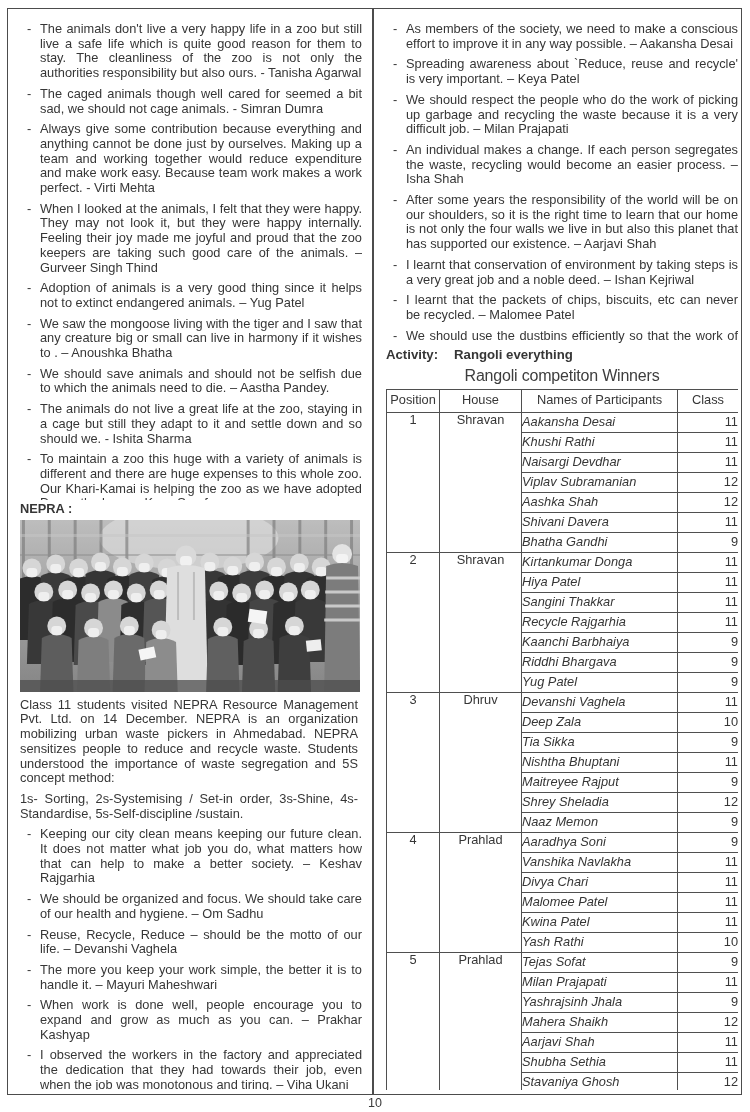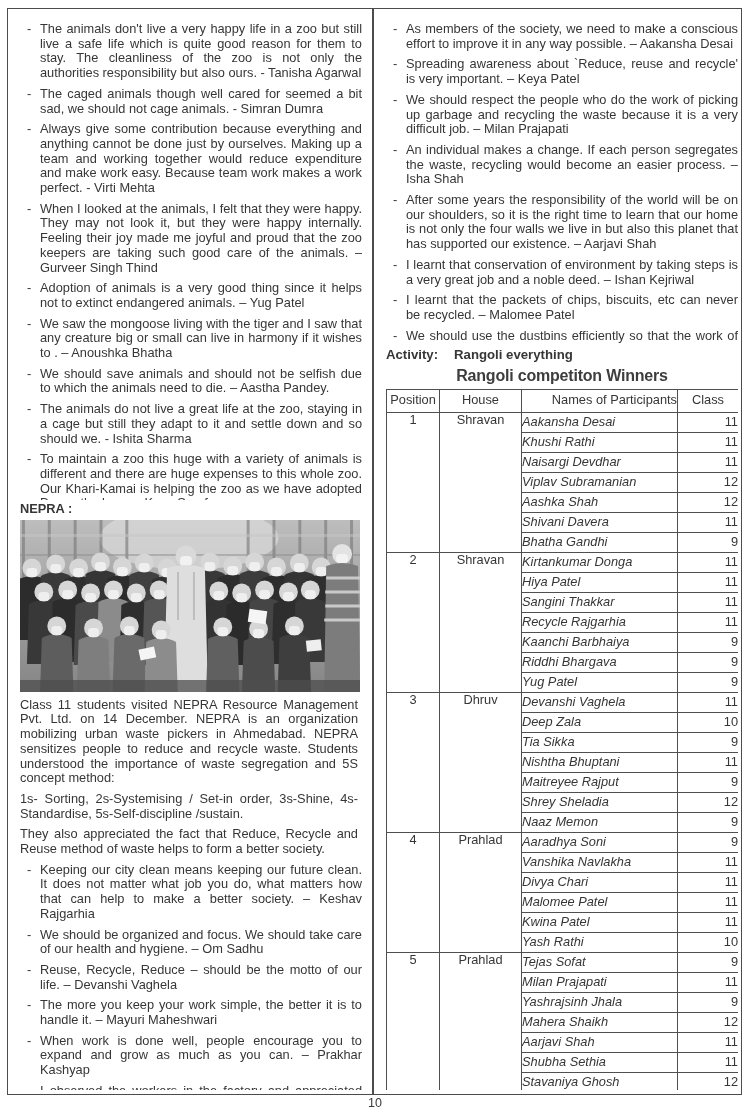--- a/index.html
+++ b/index.html
@@ -18,31 +18,31 @@
   .rq-box{height:322px;}
   .bullet{display:flex;margin-top:6px;}
   .bullet:first-child{margin-top:0;}
   .dash{flex:0 0 20px;box-sizing:border-box;padding-left:7px;}
   .btext{flex:1;text-align:justify;}
   .para{margin:0 4px 6px 0;text-align:justify;}
   .nepra-heading{font-weight:bold;margin:2px 0 3px 0;}
   .photo{display:block;width:348px;height:172px;margin:2px 0 6px -8px;background:#9c9c9c;}
   .activity-line{font-weight:bold;margin:4px 0 4px 0;font-size:13.2px;}
   .activity-title{margin-left:16px;}
-  .table-title{width:352px;text-align:center;font-size:16px;line-height:18px;margin:2px 0 4px 0;font-weight:bold;color:#3d3d3d;letter-spacing:-0.2px;}
+  .table-title{width:352px;text-align:center;font-size:16px;line-height:18px;margin:2px 0 4px 0;font-weight:normal;color:#3d3d3d;letter-spacing:-0.2px;}
   table.rangoli{border-collapse:collapse;width:352px;table-layout:fixed;padding-left:30px;}
   table.rangoli col.c-pos{width:53px;}
   table.rangoli col.c-house{width:82px;}
   table.rangoli col.c-name{width:156px;}
   table.rangoli col.c-class{width:61px;}
   table.rangoli th,table.rangoli td{border:1px solid #4f4f4f;font-weight:normal;font-size:12.8px;padding:0;overflow:hidden;white-space:nowrap;}
   table.rangoli thead tr{height:23px;}
   table.rangoli tbody tr{height:20px;}
   th.h-pos,th.h-house,th.h-class{text-align:center;}
-  th.h-name{text-align:right;padding-left:8px;}
+  th.h-name{text-align:center;padding-left:8px;}
   td.pos,td.house{text-align:center;vertical-align:top;padding-top:2px;}
   td.name{text-align:left;padding-left:8px;font-style:italic;}
   td.cls{text-align:right;}
   .page-number{position:absolute;left:0;right:0;top:1096px;text-align:center;font-size:12.5px;color:#3a3a3a;}
 </style>
 </head>
 <body>
 
 <div class="page">
   <div class="frame"></div>
@@ -175,21 +175,20 @@
       </g>
       <rect x="128" y="128" width="16" height="11" fill="#f5f5f5" transform="rotate(-12 136 133)"></rect>
       <rect x="238" y="90" width="18" height="13" fill="#f5f5f5" transform="rotate(8 247 96)"></rect>
       <rect x="296" y="120" width="15" height="11" fill="#eeeeee" transform="rotate(-6 303 125)"></rect>
       <rect x="0" y="160" width="350" height="12" fill="#4e4e4e" opacity="0.75"></rect>
     </svg>
 
     <div>
         <p class="para">Class 11 students visited NEPRA Resource Management Pvt. Ltd. on 14 December.  NEPRA is an organization mobilizing urban waste pickers in Ahmedabad. NEPRA sensitizes  people to reduce and recycle waste. Students understood the importance of waste segregation and 5S concept method:</p>
         <p class="para">1s- Sorting, 2s-Systemising / Set-in order, 3s-Shine, 4s-Standardise, 5s-Self-discipline /sustain.</p>
-        <p class="para">They also appreciated the fact that Reduce, Recycle and Reuse method of waste helps to form a better society.</p>
       </div>
     <div class="quotes-box">
         <div class="bullet">
           <span class="dash">-</span>
           <span class="btext">Keeping our city clean means keeping our future clean. It does not matter what job you do, what matters how that can help to make a better society. – Keshav Rajgarhia</span>
         </div>
         <div class="bullet">
           <span class="dash">-</span>
           <span class="btext">We should be organized and focus. We should take care of our health and hygiene. – Om Sadhu</span>
         </div>

